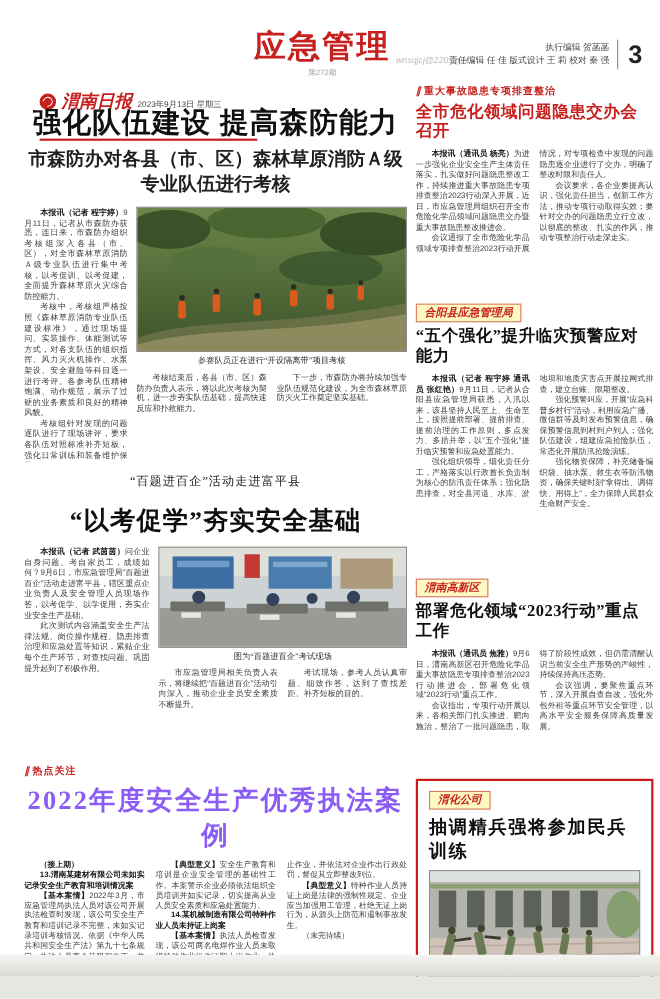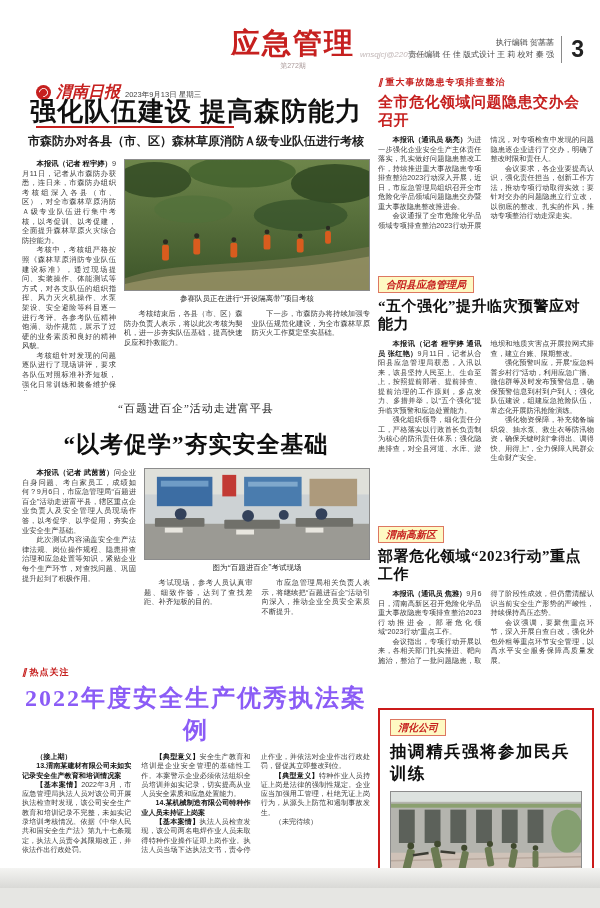--- a/index.html
+++ b/index.html
@@ -27,21 +27,21 @@
             font-size:23px;font-weight:bold;color:#222;line-height:27px;}
   
   .content{position:absolute;top:76px;left:22px;width:572px;display:flex;gap:8px;}
   .left-block{width:348px;}
   .right-col{width:216px;}
   
   .bodytxt p{margin:0;text-indent:2em;text-align:justify;color:var(--body);}
   .bodytxt b{color:#151515;}
   
   .a-main h2{margin:20px 0 0;text-align:center;font-size:26px;letter-spacing:1px;color:#101010;line-height:30px;}
-  .a-main .sub{text-align:center;font-size:12px;color:#202020;margin:7px 0 9px;font-weight:bold;
+  .a-main .sub{text-align:center;font-size:17px;color:#202020;margin:7px 0 9px;font-weight:bold;
                font-family:"Liberation Serif",serif;}
   .main-body{display:flex;gap:8px;}
   .main-c1{width:94px;height:232px;overflow:hidden;font-size:7.3px;line-height:9.6px;}
   .main-right{flex:1;}
   .photo{width:100%;border:1px solid #8c8c8c;display:block;background:#ccc;}
   .caption{font-family:"Liberation Serif",serif;font-size:7.5px;color:#2b2b2b;text-align:center;margin:3px 0 5px;}
   .cols2{column-count:2;column-gap:9px;font-size:7.3px;line-height:9.6px;height:72px;overflow:hidden;}
   
   .a-exam{margin-top:10px;}
   .kicker{text-align:center;font-family:"Liberation Serif",serif;font-size:11px;color:#222;letter-spacing:1px;}
@@ -183,22 +183,22 @@
                   <circle cx="140" cy="47" r="5"></circle>
               </g>
               <g fill="#e8e6df">
                 <rect x="20" y="60" width="18" height="5"></rect>
                   <rect x="92" y="62" width="18" height="5"></rect>
                 <rect x="162" y="60" width="18" height="5"></rect>
               </g>
             </svg>
             <div class="caption">图为“百题进百企”考试现场</div>
             <div class="exam-cols bodytxt">
+                <p>市应急管理局相关负责人表示，将继续把“百题进百企”活动引向深入，推动企业全员安全素质不断提升。</p>
                 <p>考试现场，参考人员认真审题、细致作答，达到了查找差距、补齐短板的目的。</p>
-                <p>市应急管理局相关负责人表示，将继续把“百题进百企”活动引向深入，推动企业全员安全素质不断提升。</p>
               </div>
           </div>
         </div>
       </div>
 
       <div class="a-cases">
         <div class="tagline">
           <span class="sl">∥</span><span>热点关注</span>
         </div>
         <h2>2022年度安全生产优秀执法案例</h2>

